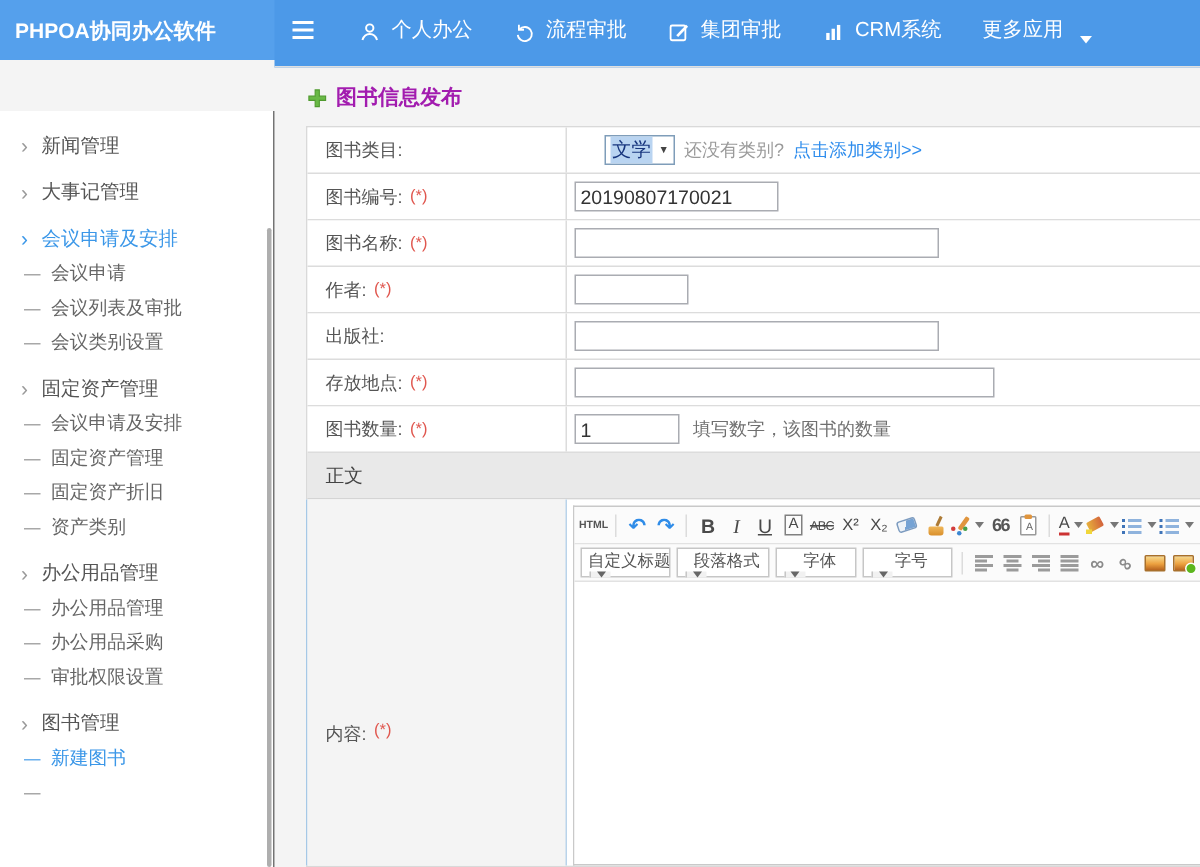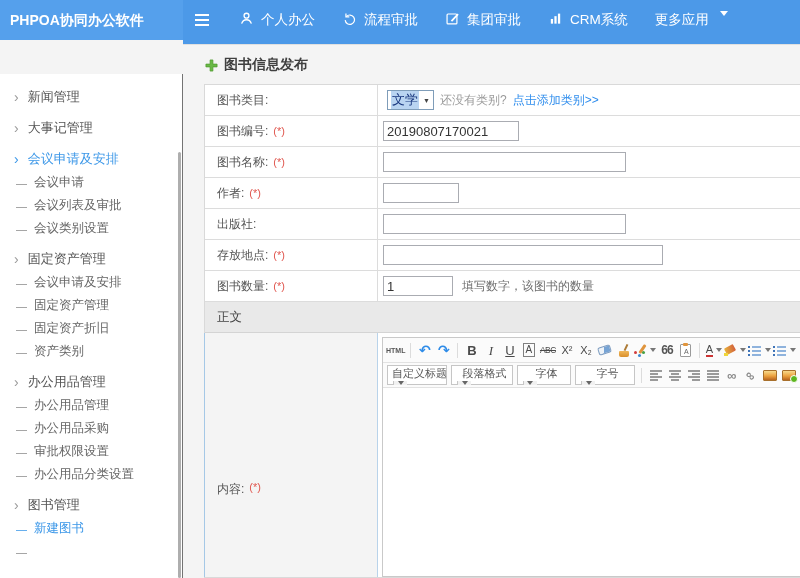--- a/index.html
+++ b/index.html
@@ -8,21 +8,21 @@
 
   
   .topbar { height:40px; background:#4c99e8; display:flex; align-items:center; }
   .logo { width:183px; height:40px; line-height:40px; padding-left:10px;
     background:#55a0ec; color:#fff; font-weight:bold; font-size:14px; white-space:nowrap; }
   .hamburger { margin-left:6px; width:26px; height:26px; background:none; border:none;
     position:relative; cursor:pointer; }
   .hb { position:absolute; left:6px; top:7px; width:14px; height:2px; background:#fff;
     box-shadow:0 5px 0 #fff, 0 10px 0 #fff; }
   .topnav { display:flex; align-items:center; margin-left:24px; gap:27px; }
-  .nav-item { display:flex; align-items:flex-start; gap:7px; color:#fff; font-size:13.5px;
+  .nav-item { display:flex; align-items:flex-end; gap:7px; color:#fff; font-size:13.5px;
     cursor:pointer; white-space:nowrap; }
   .nav-ic svg { width:15px; height:15px; display:block; }
   .nav-caret { width:0; height:0; border-left:4px solid transparent; border-right:4px solid transparent;
     border-top:5px solid #fff; margin-left:4px; }
 
   
   .layout { display:flex; height:538px; }
 
   
   .sidebar { width:183px; min-width:183px; background:#fff; border-right:1px solid #737373;
@@ -38,39 +38,39 @@
   .sitem::before { content:'—'; color:#8c8c8c; margin-right:7px; font-size:11px; }
   .sitem.active { color:#3b97e8; }
   .sitem.active::before { color:#3b97e8; }
   .scroll-thumb { position:absolute; right:1px; top:78px; bottom:0; width:3px;
     background:#aeaeae; border-radius:2px; }
 
   
   .main { flex:1; display:flex; flex-direction:column; background:#f4f4f4; min-width:0; }
   .bluestrip { height:5px; background:#4c99e8; border-bottom:1px solid #e0e0e0; }
   .page-title { display:flex; align-items:center; gap:6px; margin:11px 0 10px 22px;
-    font-size:14px; font-weight:bold; color:#404040; }
+    font-size:14px; font-weight:bold; color:#a21caf; }
   .page-title svg { width:13px; height:13px; display:block; }
 
   
   .form { margin-left:21px; border:1px solid #d9d9d9; border-right:none;
     display:flex; flex-direction:column; flex:1; min-height:0; }
   .frow { display:flex; height:31px; min-height:31px; background:#fff; border-bottom:1px solid #dcdcdc; }
   .lcell { width:173px; min-width:173px; border-right:1px solid #dcdcdc; display:flex;
     align-items:center; gap:5px; padding-left:12px; font-size:12px; color:#555; }
   .req { color:#e0574f; font-size:11px; }
   .vcell { flex:1; display:flex; align-items:center; gap:6px; padding-left:5px; min-width:0; }
   .txt { height:20px; border:1px solid #aaacb2; background:#fff; font-size:13px; color:#333;
     padding:0 3px; font-family:inherit; }
   .w-code{width:136px}.w-name{width:243px}.w-author{width:76px}
   .w-pub{width:243px}.w-loc{width:280px}.w-qty{width:70px}
   .hint { font-size:12px; color:#9a9a9a; }
   .hint2 { font-size:12px; color:#6f6f6f; margin-left:3px; }
   .link { font-size:12px; color:#2f8ded; text-decoration:none; cursor:pointer; }
-  .select-box { display:inline-flex; align-items:center; height:20px; margin-left:4px;
+  .select-box { display:inline-flex; align-items:center; height:20px; margin-left:20px;
     border:1px solid #7f9db9; background:#fff; padding:0 3px 0 3px; cursor:pointer; }
   .selval { font-size:13px; color:#17357d; background:#b9d4f1; padding:0 1px; }
   .selcaret { font-size:7px; color:#444; margin-left:4px; }
 
   .section-bar { height:31px; min-height:31px; background:#e9e9e9; border-bottom:1px solid #d4d4d4;
     display:flex; align-items:center; padding-left:12px; font-size:12.5px; color:#444;font-family:Liberation Serif, serif; }
 
   .content-row { flex:1; display:flex; background:#fff; min-height:0;
     margin-left:-1px; border-left:1px solid #a5c8e6; }
   .content-label { width:173px; min-width:173px; background:#f4f4f4; border-right:1px solid #b9d3ea;
@@ -248,23 +248,20 @@
       </div>
       <div class="sitem" data-name="sidebar-item">
         <span data-name="sidebar-item-label">办公用品管理</span>
       </div>
       <div class="sitem" data-name="sidebar-item">
         <span data-name="sidebar-item-label">办公用品采购</span>
       </div>
       <div class="sitem" data-name="sidebar-item">
         <span data-name="sidebar-item-label">审批权限设置</span>
       </div>
-      <div class="sitem" data-name="sidebar-item">
-        <span data-name="sidebar-item-label">办公用品分类设置</span>
-      </div>
       <div class="sgroup" data-name="sidebar-group">
         <span data-name="sidebar-group-label">图书管理</span>
       </div>
       <div class="sitem active" data-name="sidebar-item">
         <span data-name="sidebar-item-label">新建图书</span>
       </div>
       <div class="sitem" data-name="sidebar-item"></div>
     </aside>
 
   <main class="main" data-name="main-content">

